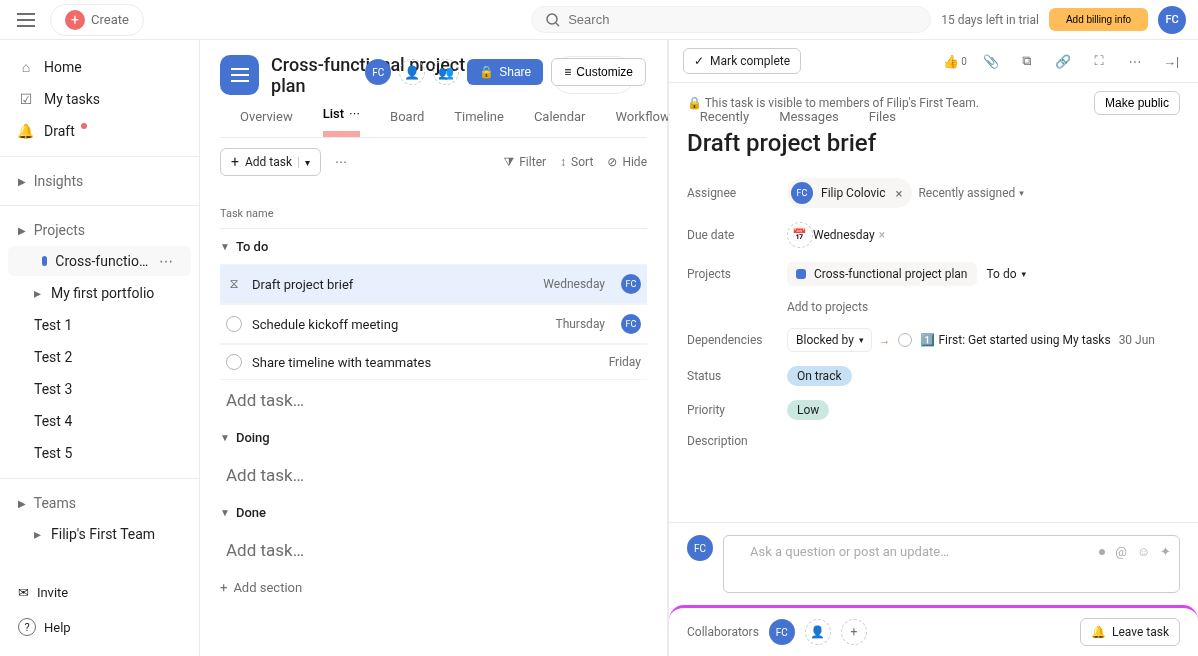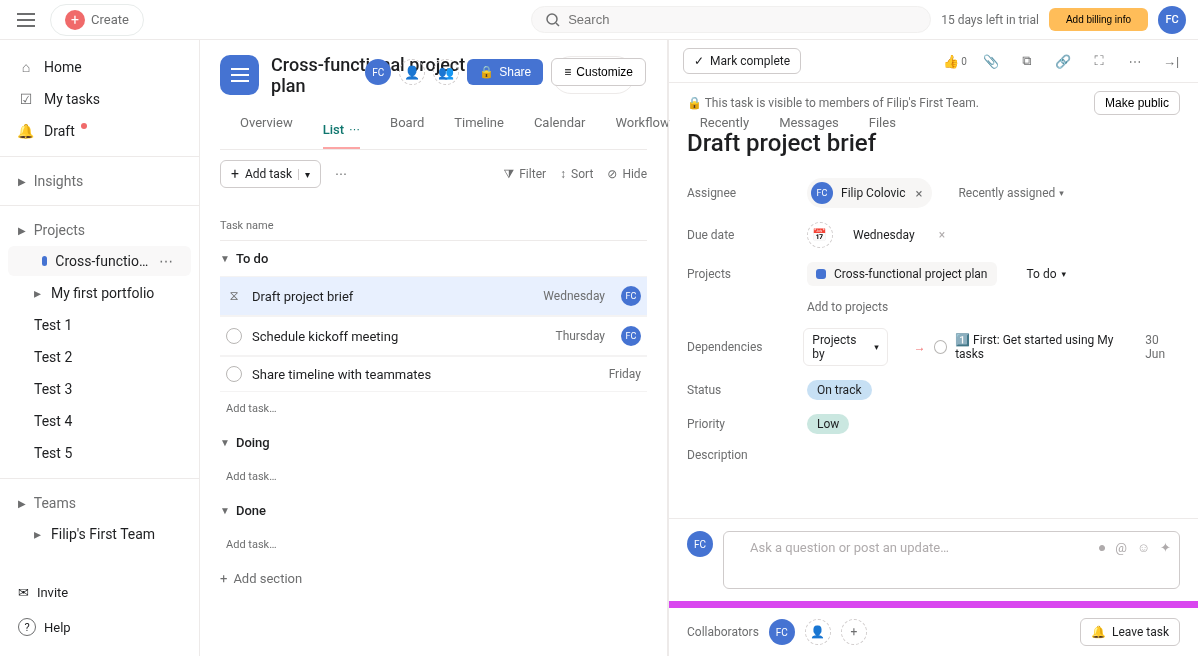--- a/index.html
+++ b/index.html
@@ -40,53 +40,53 @@
 .chev{color:#6d6e6f;font-size:11px;}
 .star{color:#6d6e6f;}
 .status-chip{display:flex;align-items:center;gap:6px;border:1px solid #edeae9;border-radius:20px;padding:4px 12px;color:#6d6e6f;font-size:12px;cursor:pointer;}
 .status-chip .d{width:8px;height:8px;border-radius:50%;background:#58a182;}
 .grow{flex:1;}
 .avatar-sm{width:26px;height:26px;border-radius:50%;background:#4573d2;color:#fff;display:flex;align-items:center;justify-content:center;font-size:10px;}
 .share-btn{background:#4573d2;color:#fff;border:none;border-radius:6px;padding:6px 12px;font-size:12px;display:flex;align-items:center;gap:5px;cursor:pointer;}
 .cust-btn{border:1px solid #cfcbcb;background:#fff;border-radius:6px;padding:6px 12px;font-size:12px;display:flex;align-items:center;gap:5px;cursor:pointer;}
 .tabs{display:flex;gap:30px;padding:10px 20px 0;border-bottom:1px solid #edeae9;font-size:13px;}
 .tab{padding-bottom:10px;color:#6d6e6f;cursor:pointer;display:flex;align-items:center;gap:5px;}
-.tab.active{color:#0f766e;border-bottom:2px solid #fca5a5;font-weight:500;margin-top:16px;}
+.tab.active{color:#000000;border-bottom:6px solid #fca5a5;font-weight:500;}
 
 .toolbar{display:flex;align-items:center;gap:14px;padding:10px 20px;font-size:12px;color:#6d6e6f;}
 .add-task-btn{display:flex;align-items:center;gap:6px;border:1px solid #cfcbcb;border-radius:6px;padding:5px 10px;color:#1e1f21;cursor:pointer;}
 .add-task-btn .pl{font-size:14px;}
 .tool-item{display:flex;align-items:center;gap:5px;cursor:pointer;}
 
 
 .tasklist{flex:1;overflow:auto;padding:0 20px 20px;}
 .col-head{display:flex;padding:8px 0;color:#6d6e6f;font-size:11px;border-bottom:1px solid #edeae9;}
 .col-head .c1{flex:1;margin-top:13px;}
 .section-row{display:flex;align-items:center;gap:6px;padding:10px 0;font-weight:500;cursor:pointer;}
 .section-row .tri{font-size:10px;color:#6d6e6f;}
 .task-row{display:flex;align-items:center;gap:10px;padding:9px 6px;border-bottom:1px solid #f4f3f3;border-top:1px solid #f4f3f3;}
 .task-row.selected{background:#e8f0fe;}
 .task-row .chk{width:16px;height:16px;border:1.5px solid #b8b6b4;border-radius:50%;flex-shrink:0;}
 .task-row .hicon{width:16px;height:16px;display:flex;align-items:center;justify-content:center;color:#6d6e6f;}
 .task-row .tname{flex:1;font-size:13px;}
 .task-row .due{font-size:12px;color:#6d6e6f;width:80px;text-align:right;}
 .task-row .asg{width:20px;height:20px;border-radius:50%;background:#4573d2;color:#fff;font-size:9px;display:flex;align-items:center;justify-content:center;margin-left:6px;}
-.add-line{padding:10px 6px;color:#6d6e6f;font-size:11px;cursor:pointer;}
+.add-line{padding:10px 6px;color:#6d6e6f;font-size:17px;cursor:pointer;}
 .add-sec{display:flex;align-items:center;gap:6px;padding:10px 0;color:#6d6e6f;font-size:13px;cursor:pointer;}
 
 
 .detail{width:530px;display:flex;flex-direction:column;border-left:1px solid #edeae9;}
 .detail-top{display:flex;align-items:center;padding:8px 14px;gap:10px;border-bottom:1px solid #edeae9;}
 .mark-btn{display:flex;align-items:center;gap:6px;border:1px solid #cfcbcb;border-radius:6px;padding:5px 10px;font-size:12px;cursor:pointer;color:#1e1f21;}
 .detail-top .grow{flex:1;}
 .ic-btn{width:26px;height:26px;display:flex;align-items:center;justify-content:center;cursor:pointer;color:#6d6e6f;}
 .vis-bar{display:flex;align-items:center;justify-content:space-between;padding:8px 18px;font-size:12px;color:#6d6e6f;}
 .make-pub{border:1px solid #cfcbcb;background:#fff;border-radius:6px;padding:4px 10px;font-size:12px;cursor:pointer;}
 .task-title{font-size:24px;font-weight:500;padding:6px 18px 14px;}
-.field-row{display:flex;align-items:center;padding:7px 18px;font-size:12px;gap:20px;}
+.field-row{display:flex;align-items:center;padding:7px 18px;font-size:12px;gap:0;}
 .field-row .lbl{width:100px;color:#6d6e6f;}
 .pill{display:flex;align-items:center;gap:8px;background:#f7f6f5;border-radius:20px;padding:4px 10px 4px 4px;}
 .pill .av{width:22px;height:22px;border-radius:50%;background:#4573d2;color:#fff;font-size:9px;display:flex;align-items:center;justify-content:center;}
 .pill .x{color:#6d6e6f;cursor:pointer;font-size:13px;margin-left:2px;}
 .rec-label{color:#6d6e6f;margin-left:6px;cursor:pointer;display:flex;align-items:center;gap:4px;}
 .cal-ic{width:26px;height:26px;border:1px dashed #cfcbcb;border-radius:50%;display:flex;align-items:center;justify-content:center;color:#6d6e6f;}
 .proj-chip{display:flex;align-items:center;gap:8px;background:#f7f6f5;border-radius:6px;padding:5px 9px;}
 .proj-chip .sq{width:10px;height:10px;border-radius:3px;background:#4573d2;}
 .stage-sel{border:none;background:transparent;display:flex;align-items:center;gap:5px;color:#1e1f21;cursor:pointer;margin-left:10px;}
 .add-proj{color:#6d6e6f;cursor:pointer;font-size:12px;}
@@ -95,21 +95,21 @@
 .dep-task .arr{color:#f06a6a;}
 .dep-task .chk2{width:14px;height:14px;border:1.5px solid #b8b6b4;border-radius:50%;}
 .dep-task .dd{color:#6d6e6f;}
 .prio-chip{background:#cae7e0;color:#1e1f21;border-radius:10px;padding:3px 10px;font-size:12px;cursor:pointer;}
 .stat-chip{background:#c7e0f4;color:#1e1f21;border-radius:10px;padding:3px 10px;font-size:12px;cursor:pointer;}
 
 .comment-area{border-top:1px solid #edeae9;padding:12px 18px;display:flex;gap:10px;}
 .comment-box{flex:1;border:1px solid #cfcbcb;border-radius:6px;min-height:58px;padding:8px 26px;color:#afabac;font-size:13px;position:relative;}
 .comment-icons{position:absolute;right:8px;top:8px;display:flex;gap:10px;color:#afabac;}
 
-.collab-row{display:flex;align-items:center;padding:10px 18px;gap:10px;border-top:7px solid #d946ef;font-size:12px;color:#6d6e6f;}
+.collab-row{display:flex;align-items:center;padding:10px 18px;gap:10px;border-top:3px solid #d946ef;font-size:12px;color:#6d6e6f;border-radius:15px;}
 .add-circ{width:26px;height:26px;border:1px dashed #cfcbcb;border-radius:50%;display:flex;align-items:center;justify-content:center;cursor:pointer;}
 .leave-btn{display:flex;align-items:center;gap:6px;border:1px solid #cfcbcb;border-radius:6px;padding:6px 10px;cursor:pointer;color:#1e1f21;font-size:12px;}
 
 svg{display:block;}
 </style>
 </head>
 <body>
 
 <div class="topbar">
   <div class="menu-btn">
@@ -357,21 +357,21 @@
         </div>
     </div>
     <div class="field-row">
         <span class="lbl"></span>
         <span class="add-proj">Add to projects</span>
       </div>
 
     <div class="field-row">
       <span class="lbl">Dependencies</span>
       <div class="dep-sel">
-          <span>Projects by</span>
+          <span>Blocked by</span>
           <span style="font-size:9px;">▾</span>
         </div>
       <div class="dep-task">
         <span class="arr">→</span>
         <span class="chk2"></span>
         <span>1️⃣ First: Get started using My tasks</span>
         <span class="dd">30 Jun</span>
       </div>
     </div>
 

